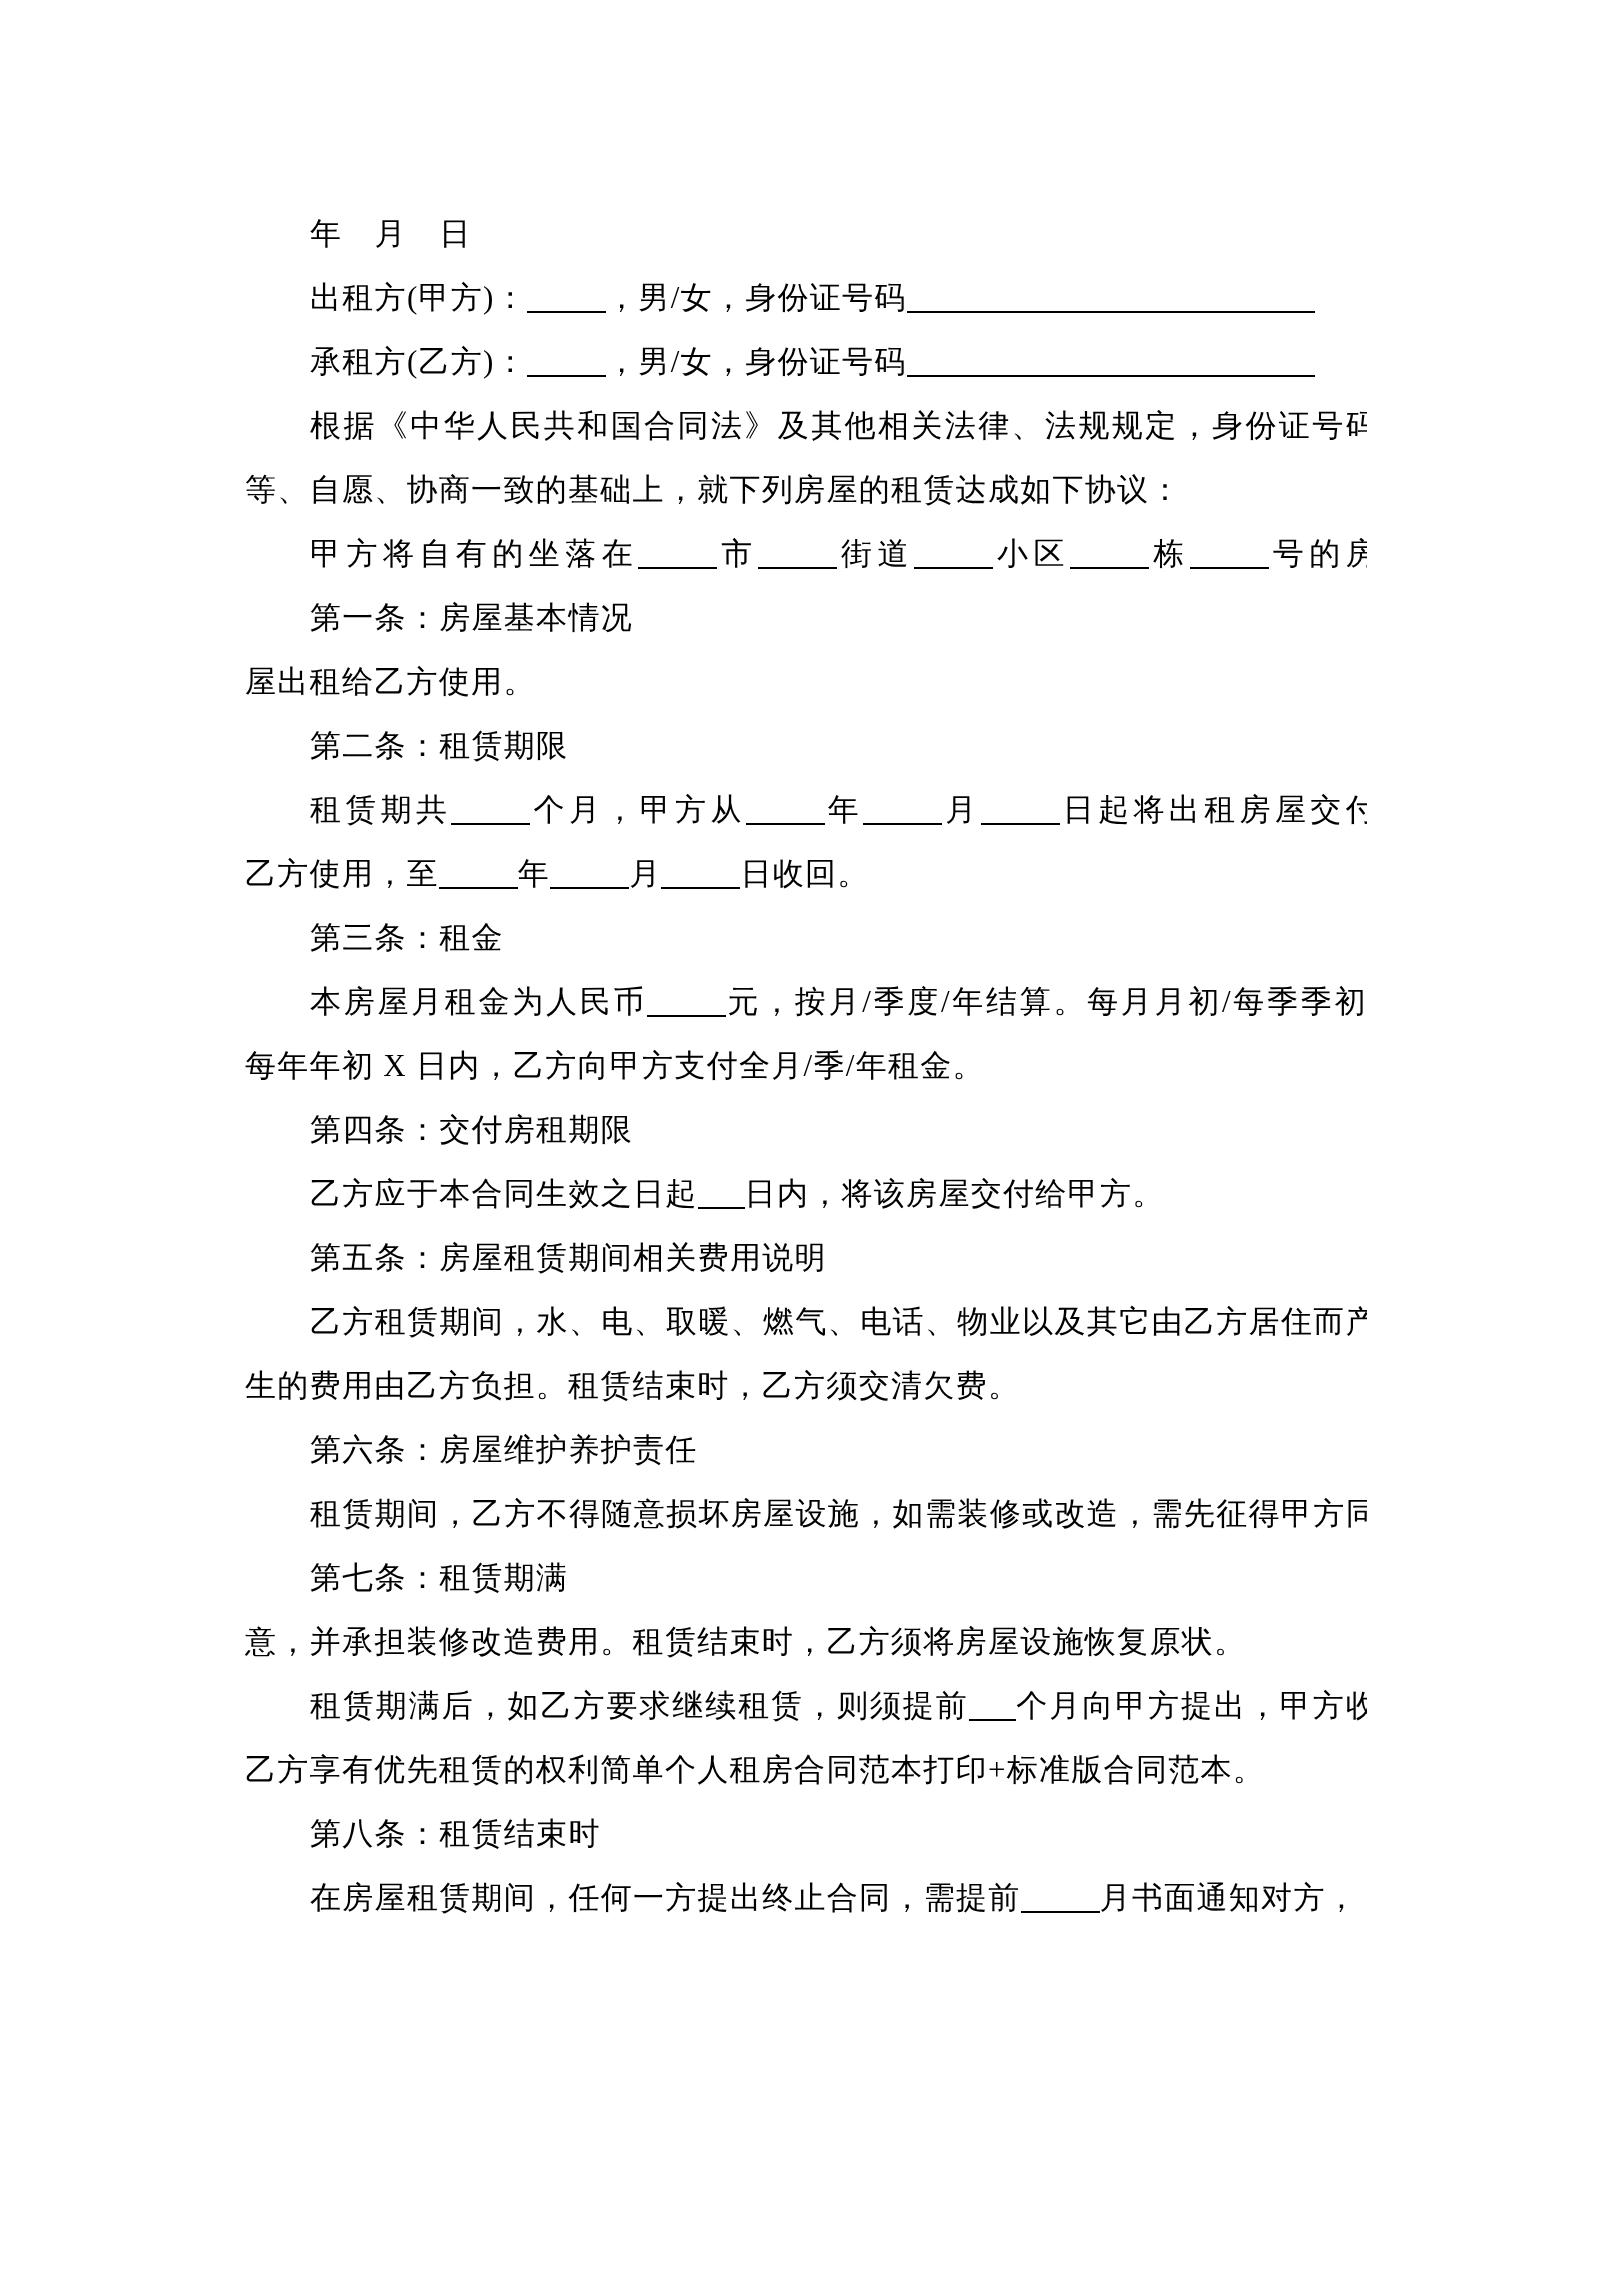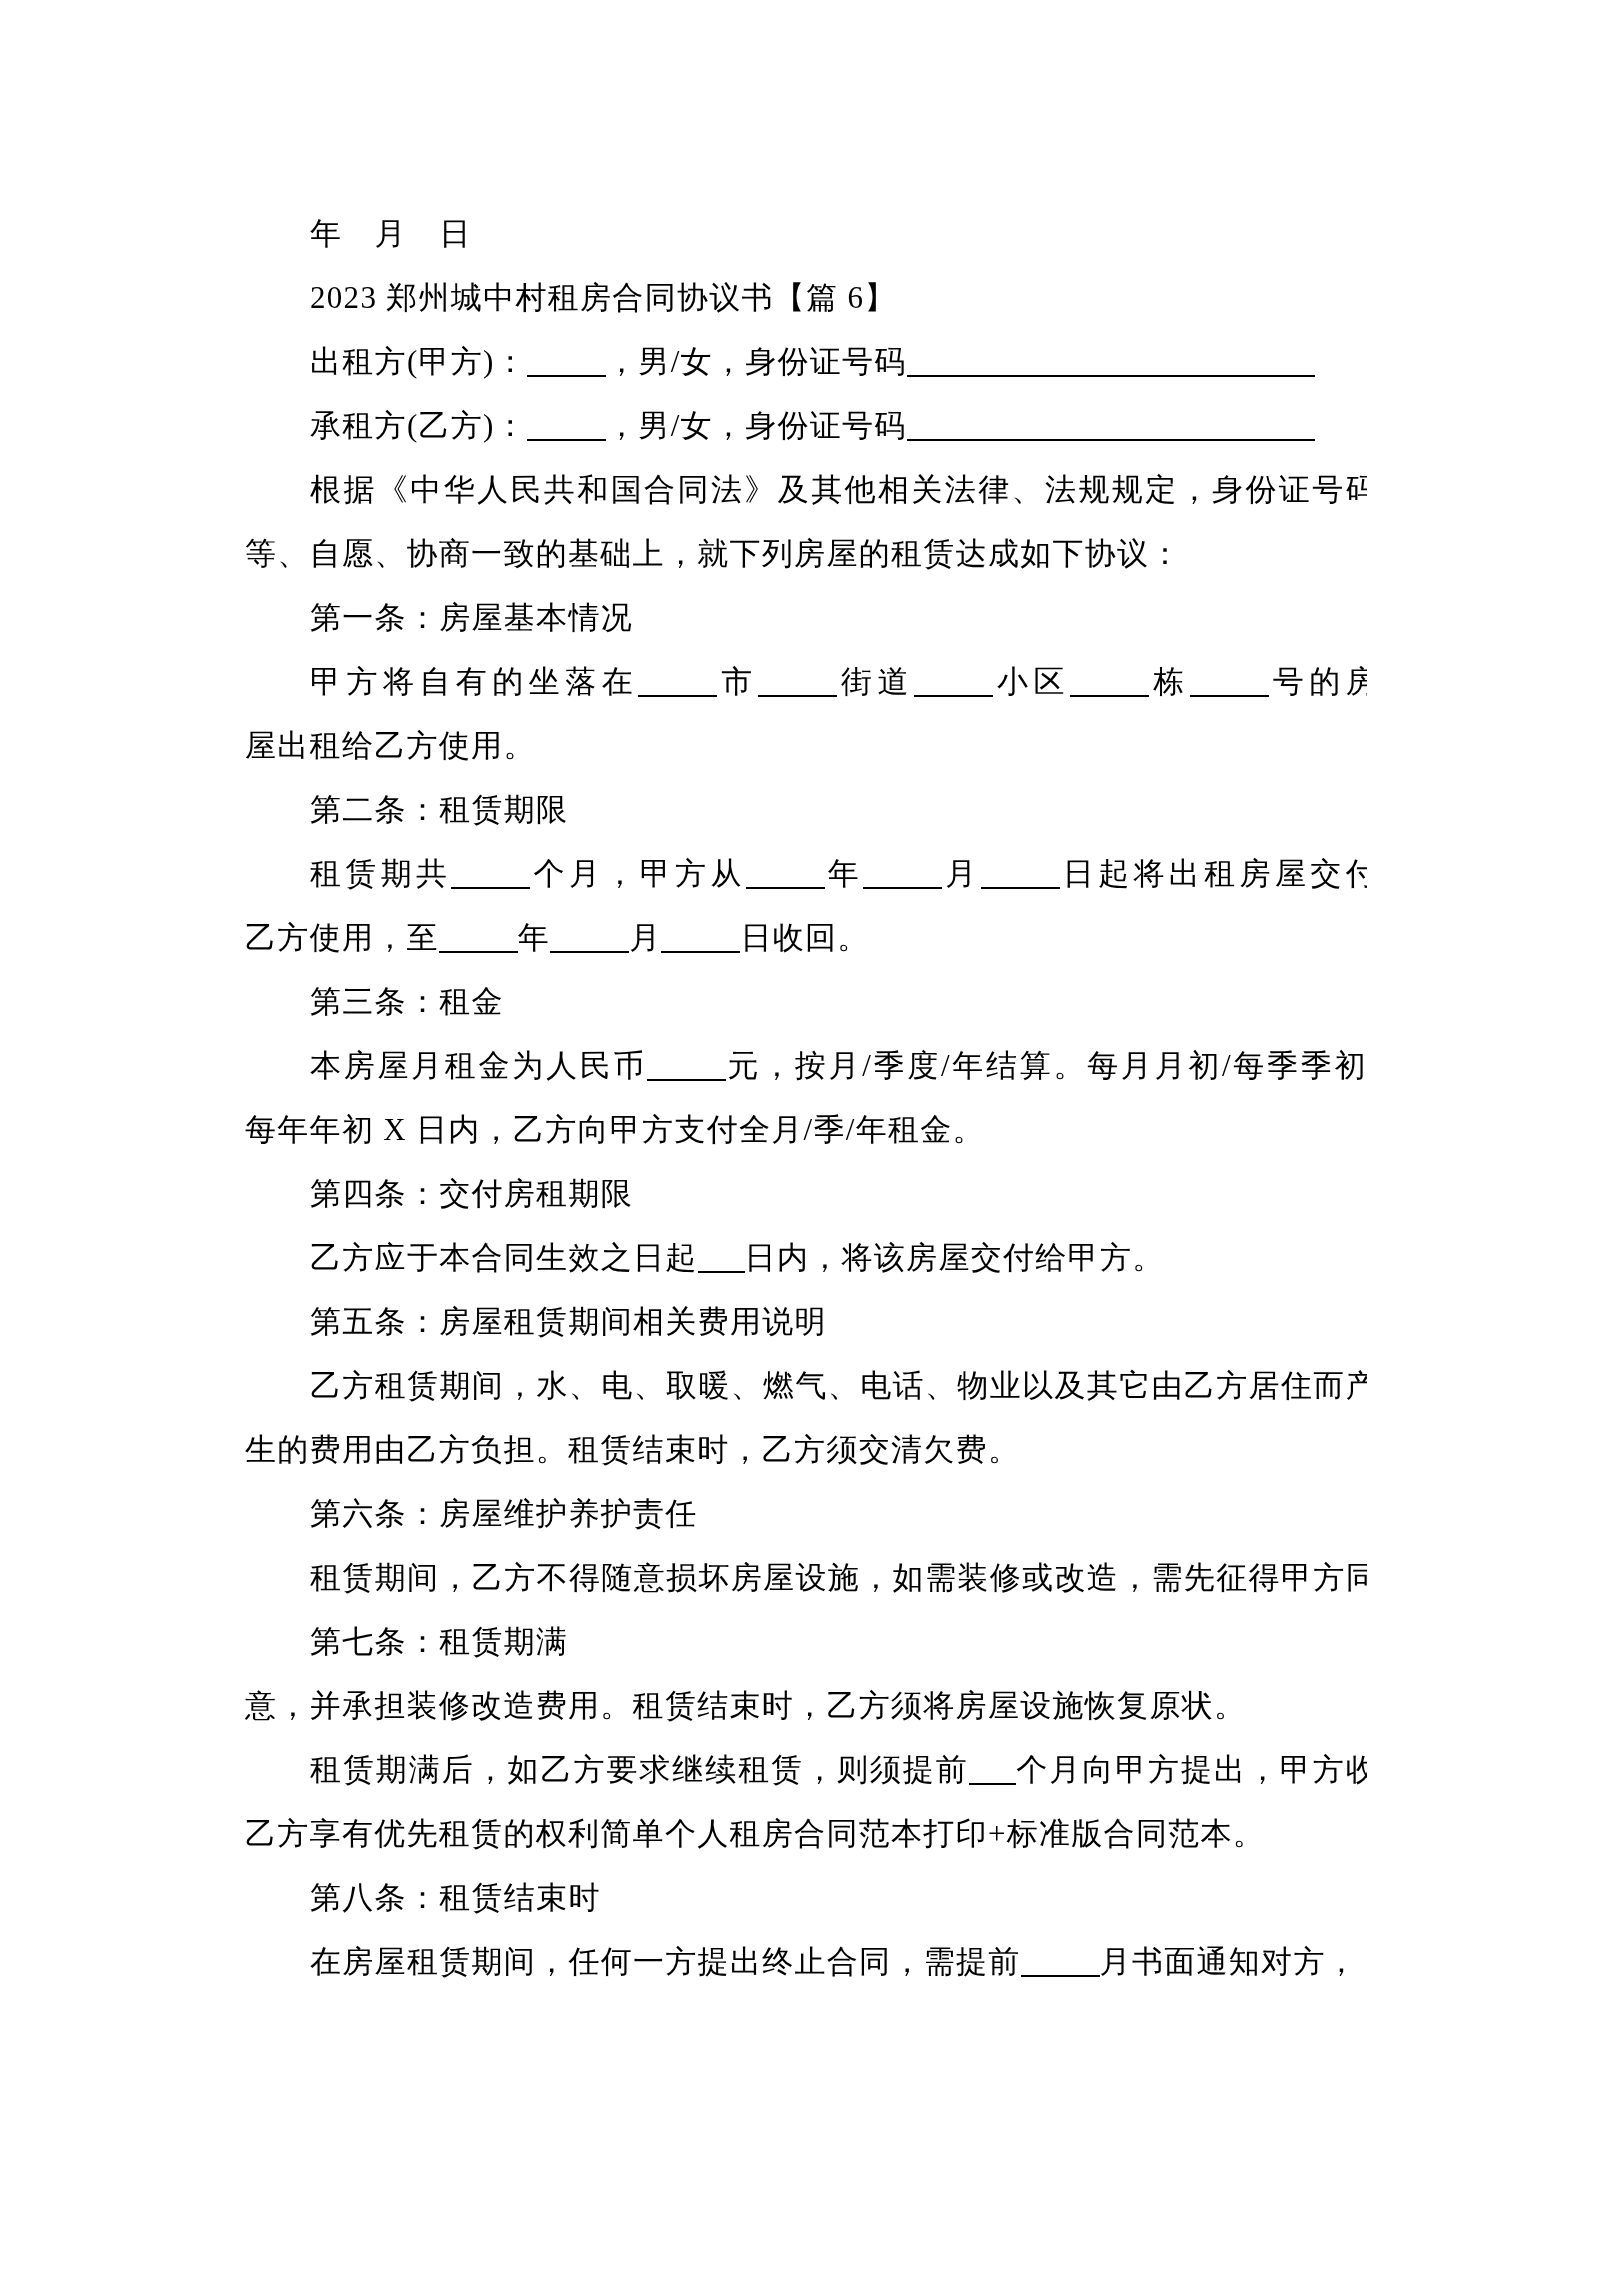--- a/index.html
+++ b/index.html
@@ -44,27 +44,26 @@
     border-bottom: 2px solid #000000;
     vertical-align: -4.6px;
   }
 </style>
 </head>
 <body>
 
 <div class="page">
   <div class="doc">
       <div class="line indent">年　月　日</div>
-      <div class="line indent">2023 郑州城中村租房合同协议书【篇 6】</div>
       <div class="line indent">出租方(甲方)：<span class="blank" style="width: 79px;"></span>，男/女，身份证号码<span class="blank" style="width: 408px;"></span></div>
       <div class="line indent">承租方(乙方)：<span class="blank" style="width: 79px;"></span>，男/女，身份证号码<span class="blank" style="width: 408px;"></span></div>
       <div class="line indent fill">根据《中华人民共和国合同法》及其他相关法律、法规规定，身份证号码</div>
       <div class="line">等、自愿、协商一致的基础上，就下列房屋的租赁达成如下协议：</div>
+      <div class="line indent fill">甲方将自有的坐落在<span class="blank" style="width: 79px;"></span>市<span class="blank" style="width: 79px;"></span>街道<span class="blank" style="width: 79px;"></span>小区<span class="blank" style="width: 79px;"></span>栋<span class="blank" style="width: 79px;"></span>号的房</div>
       <div class="line indent">第一条：房屋基本情况</div>
-      <div class="line indent fill">甲方将自有的坐落在<span class="blank" style="width: 79px;"></span>市<span class="blank" style="width: 79px;"></span>街道<span class="blank" style="width: 79px;"></span>小区<span class="blank" style="width: 79px;"></span>栋<span class="blank" style="width: 79px;"></span>号的房</div>
       <div class="line">屋出租给乙方使用。</div>
       <div class="line indent">第二条：租赁期限</div>
       <div class="line indent fill">租赁期共<span class="blank" style="width: 79px;"></span>个月，甲方从<span class="blank" style="width: 79px;"></span>年<span class="blank" style="width: 79px;"></span>月<span class="blank" style="width: 79px;"></span>日起将出租房屋交付</div>
       <div class="line">乙方使用，至<span class="blank" style="width: 79px;"></span>年<span class="blank" style="width: 79px;"></span>月<span class="blank" style="width: 79px;"></span>日收回。</div>
       <div class="line indent">第三条：租金</div>
       <div class="line indent fill">本房屋月租金为人民币<span class="blank" style="width: 79px;"></span>元，按月/季度/年结算。每月月初/每季季初/</div>
       <div class="line">每年年初 X 日内，乙方向甲方支付全月/季/年租金。</div>
       <div class="line indent">第四条：交付房租期限</div>
       <div class="line indent">乙方应于本合同生效之日起<span class="blank" style="width: 47px;"></span>日内，将该房屋交付给甲方。</div>
       <div class="line indent">第五条：房屋租赁期间相关费用说明</div>

